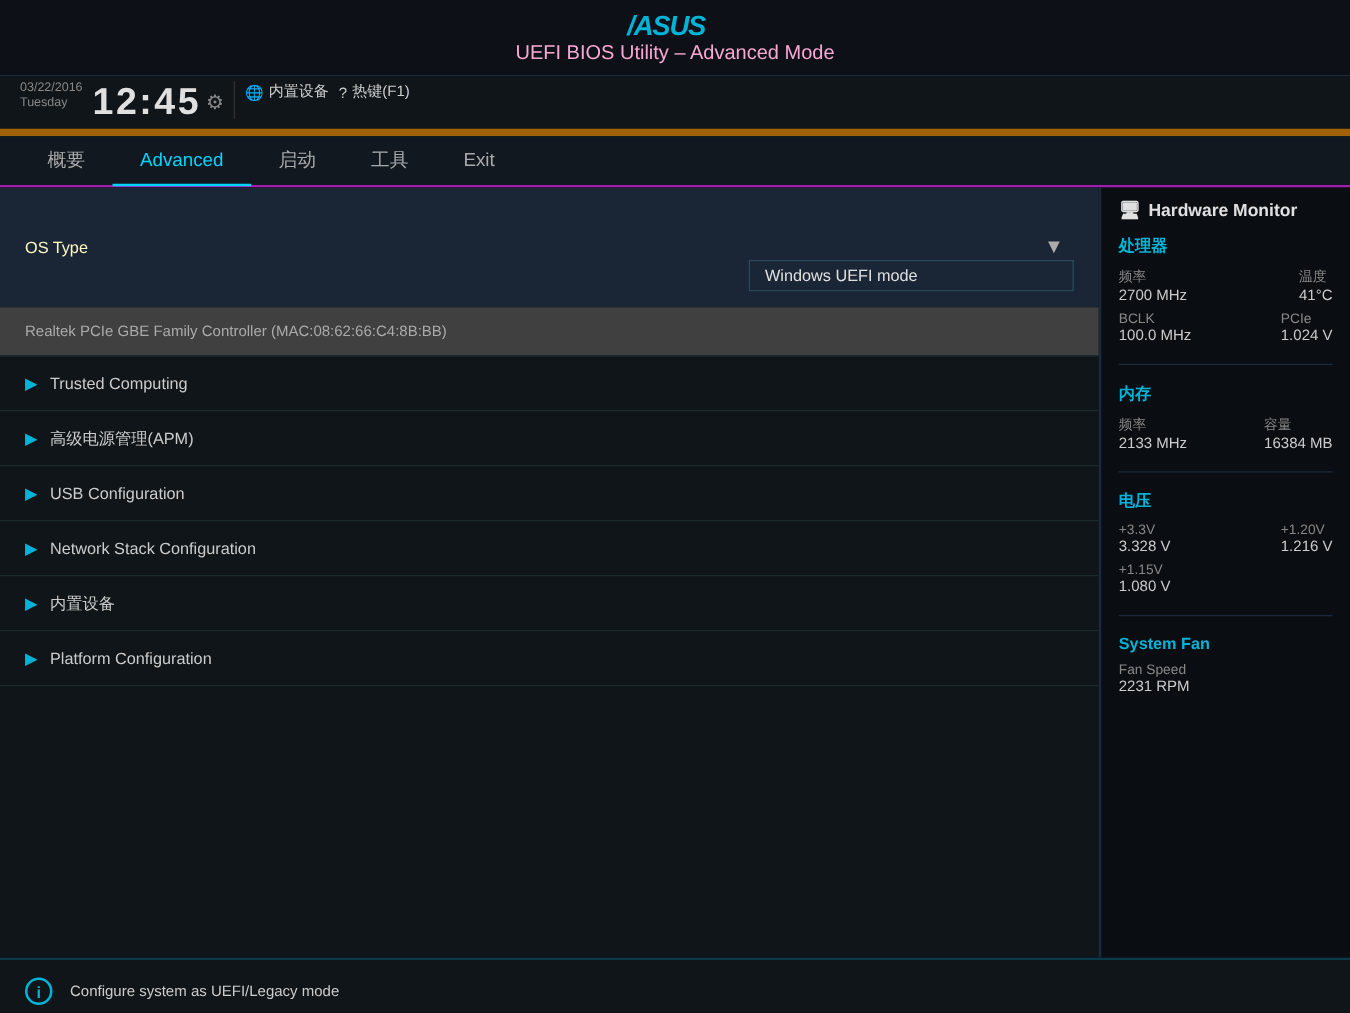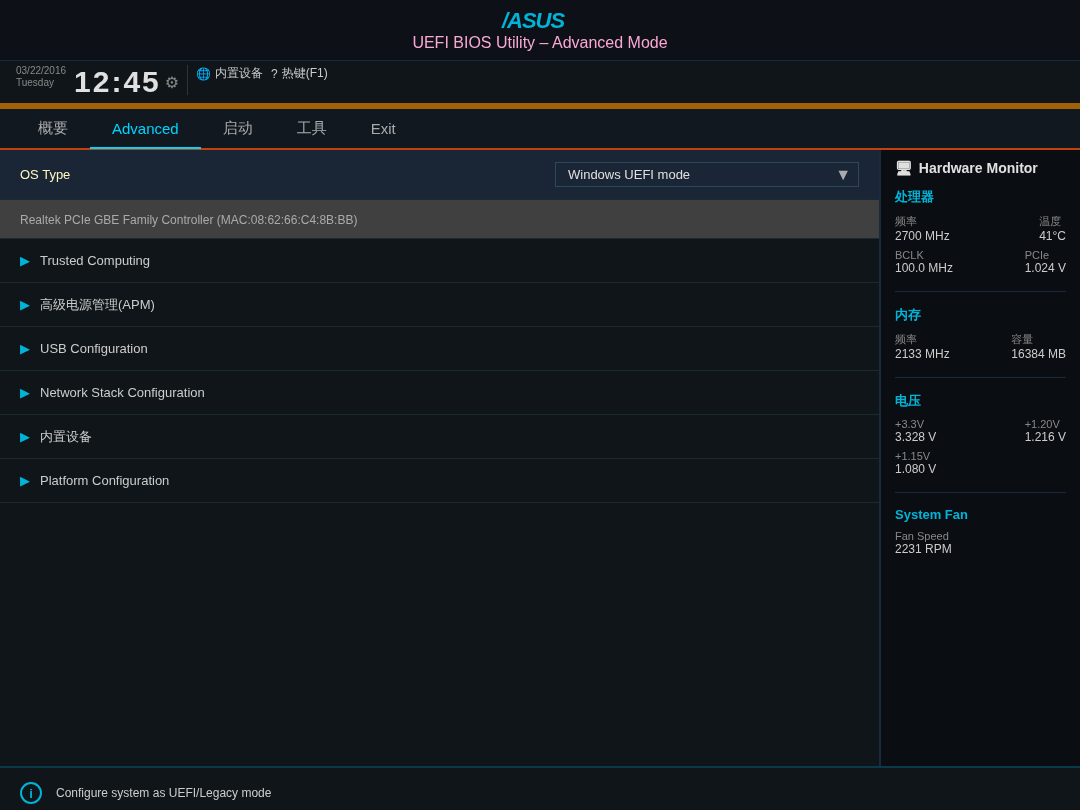--- a/index.html
+++ b/index.html
@@ -85,21 +85,21 @@
       align-items: center;
       gap: 4px;
     }
 
     
     .nav-tabs {
       background: #111820;
       display: flex;
       align-items: center;
       padding: 0 16px;
-      border-bottom: 2px solid #c2410c;
+      border-bottom: 2px solid #a21caf;
     }
     .nav-tab {
       padding: 10px 22px;
       font-size: 15px;
       color: #aaa;
       cursor: pointer;
       position: relative;
     }
     .nav-tab.active {
       color: #00d4ff;
@@ -141,23 +141,24 @@
       display: flex;
       align-items: center;
       gap: 8px;
     }
     .dropdown-box {
       background: #1a2535;
       border: 1px solid #2a4a5a;
       color: #e0e0e0;
       padding: 4px 30px 4px 12px;
       font-size: 13px;
-      width: 304px;
+      width: 260px;
       appearance: none;
       position: relative;
+      margin-top: 46px;
     }
     .dropdown-wrapper {
       position: relative;
       display: inline-block;
     }
     .dropdown-arrow {
       position: absolute;
       right: 8px;
       top: 50%;
       transform: translateY(-50%);

